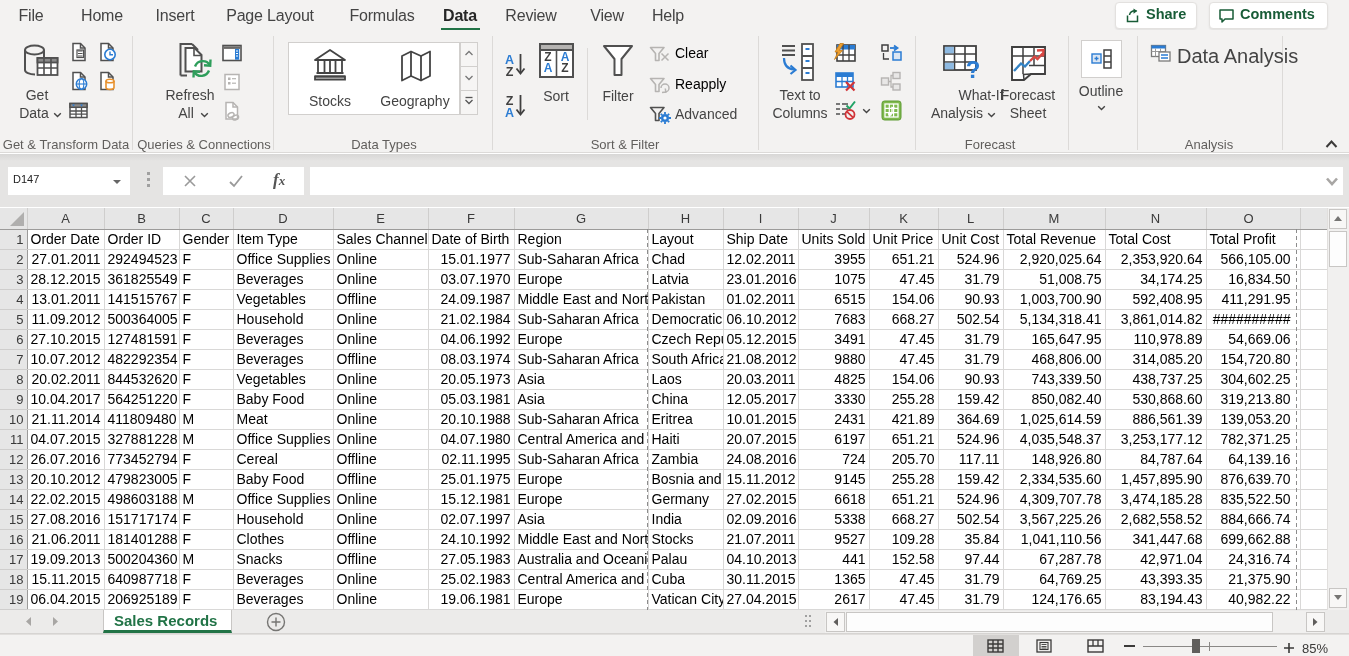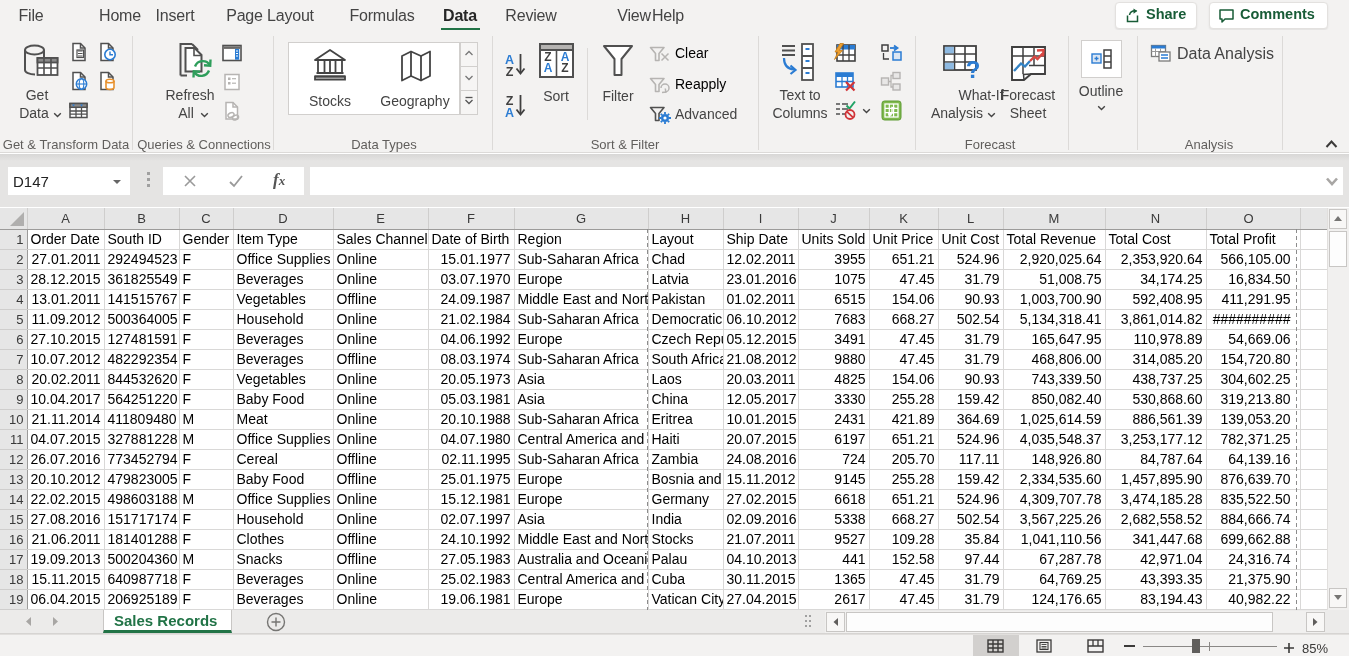--- a/index.html
+++ b/index.html
@@ -12,27 +12,27 @@
 table{border-collapse:collapse;table-layout:fixed}
 td{overflow:hidden;white-space:nowrap;font-size:14px;color:#000;padding:0 3px 1px 3px;border-right:1px solid #d9d8d7;border-bottom:1px solid #d9d8d7;background:#fff}
 td.hd{background:#e6e6e6;color:#3a3a3a;text-align:center;font-size:13px;padding:0;border-right:1px solid #cfcecd;border-bottom:1px solid #9c9b9a}
 td.rh{background:#e6e6e6;color:#3a3a3a;text-align:right;font-size:13px;padding:0 3px 0 0;border-right:1px solid #9c9b9a;border-bottom:1px solid #cfcecd}
 td.num{text-align:right}
 tr td:nth-child(16){padding-right:9px}
 </style></head><body>
 <div id="app">
 <div class="abs" style="left:0;top:0;width:1349px;height:30px;background:#f3f2f1"></div>
 <div class="mtab" style="left:-24px;width:110px;">File</div>
-<div class="mtab" style="left:65px;width:110px;">Home</div>
+<div class="mtab" style="left:47px;width:110px;">Home</div>
 <div class="mtab" style="left:120px;width:110px;">Insert</div>
 <div class="mtab" style="left:215px;width:110px;">Page Layout</div>
 <div class="mtab" style="left:327px;width:110px;">Formulas</div>
 <div class="mtab" style="left:405px;width:110px;font-weight:bold;color:#262626;">Data</div>
 <div class="mtab" style="left:476px;width:110px;">Review</div>
-<div class="mtab" style="left:579px;width:110px;">View</div>
+<div class="mtab" style="left:552px;width:110px;">View</div>
 <div class="mtab" style="left:613px;width:110px;">Help</div>
 <div class="abs" style="left:441px;top:28px;width:39px;height:4px;background:#217346"></div>
 <div class="abs" style="left:1115px;top:2px;width:82px;height:27px;background:#fff;border:1px solid #e3e1df;border-radius:4px;box-shadow:0 1px 2px rgba(0,0,0,.08)"></div>
 <svg class="abs" style="left:1124px;top:7px" width="17" height="17" viewBox="0 0 17 17">
       <path d="M3.5 8.5 V14.5 H13.5 V8.5" fill="none" stroke="#185c37" stroke-width="1.5"></path>
       <path d="M5.5 8 C6 5 9 3.5 12.5 3.8" fill="none" stroke="#185c37" stroke-width="1.5"></path>
       <path d="M9.5 1.5 L13.3 4 L9.5 6.7 Z" fill="#185c37"></path>
     </svg>
 <div class="abs" style="left:1146px;top:6px;font-size:14.5px;font-weight:bold;color:#185c37">Share</div>
 <div class="abs" style="left:1209px;top:2px;width:119px;height:27px;background:#fff;border:1px solid #e3e1df;border-radius:4px;box-shadow:0 1px 2px rgba(0,0,0,.08)"></div>
@@ -304,24 +304,24 @@
 <svg class="abs" style="left:1097px;top:105px" width="9" height="6" viewBox="0 0 9 6">
       <polyline points="1.2,1.2 4.5,4.5 7.8,1.2" fill="none" stroke="#444" stroke-width="1.4"></polyline>
     </svg>
 <svg class="abs" style="left:1150px;top:44px" width="22" height="20" viewBox="0 0 22 20">
 <rect x="1.5" y="1.5" width="14" height="11" fill="#fff" stroke="#7a7a7a" stroke-width="1.3"></rect>
 <rect x="1.5" y="1.5" width="14" height="3" fill="#2b7cd3"></rect>
 <path d="M1.5 7.5 H15.5 M5.5 4.5 V12.5 M10.5 4.5 V12.5" stroke="#9a9a9a" stroke-width="1"></path>
 <rect x="9" y="8" width="11" height="9" fill="#fff" stroke="#7a7a7a" stroke-width="1.3"></rect>
 <path d="M11 11 H18 M11 14 H18" stroke="#2b7cd3" stroke-width="1.3"></path>
 </svg>
-<div class="abs" style="left:1177px;top:45px;font-size:16px;color:#444">Data Analysis</div>
+<div class="abs" style="left:1177px;top:45px;font-size:20px;color:#444">Data Analysis</div>
 <div class="abs" style="left:0;top:154px;width:1349px;height:53px;background:linear-gradient(180deg,#d8d7d6 0,#e5e4e3 7px,#e5e4e3 100%)"></div>
 <div class="abs" style="left:8px;top:167px;width:122px;height:28px;background:#fff"></div>
-<div class="abs" style="left:13px;top:173px;font-size:15px;color:#222">D147</div>
+<div class="abs" style="left:13px;top:173px;font-size:11px;color:#222">D147</div>
 <svg class="abs" style="left:112px;top:179px" width="10" height="6" viewBox="0 0 10 6">
       <path d="M1 1 L5 5 L9 1 Z" fill="#666"></path>
     </svg>
 <div class="abs" style="left:147px;top:172px;width:3px;height:3px;background:#a0a0a0;box-shadow:0 6px 0 #a0a0a0,0 12px 0 #a0a0a0"></div>
 <div class="abs" style="left:163px;top:167px;width:141px;height:28px;background:#fff"></div>
 <svg class="abs" style="left:183px;top:174px" width="14" height="14" viewBox="0 0 14 14">
       <path d="M2 2 L12 12 M12 2 L2 12" stroke="#9a9a9a" stroke-width="1.6"></path>
     </svg>
 <svg class="abs" style="left:228px;top:174px" width="16" height="14" viewBox="0 0 16 14">
       <path d="M2 8 L6 12 L14 2" fill="none" stroke="#9a9a9a" stroke-width="1.8"></path>
@@ -371,21 +371,21 @@
           <td class="hd">K</td>
           <td class="hd">L</td>
           <td class="hd">M</td>
           <td class="hd">N</td>
           <td class="hd">O</td>
           <td class="hd"></td>
         </tr>
         <tr style="height:20px">
           <td class="rh">1</td>
           <td>Order Date</td>
-          <td>South ID</td>
+          <td>Order ID</td>
           <td>Gender</td>
           <td>Item Type</td>
           <td>Sales Channel</td>
           <td>Date of Birth</td>
           <td>Region</td>
           <td>Layout</td>
           <td>Ship Date</td>
           <td>Units Sold</td>
           <td>Unit Price</td>
           <td>Unit Cost</td>

